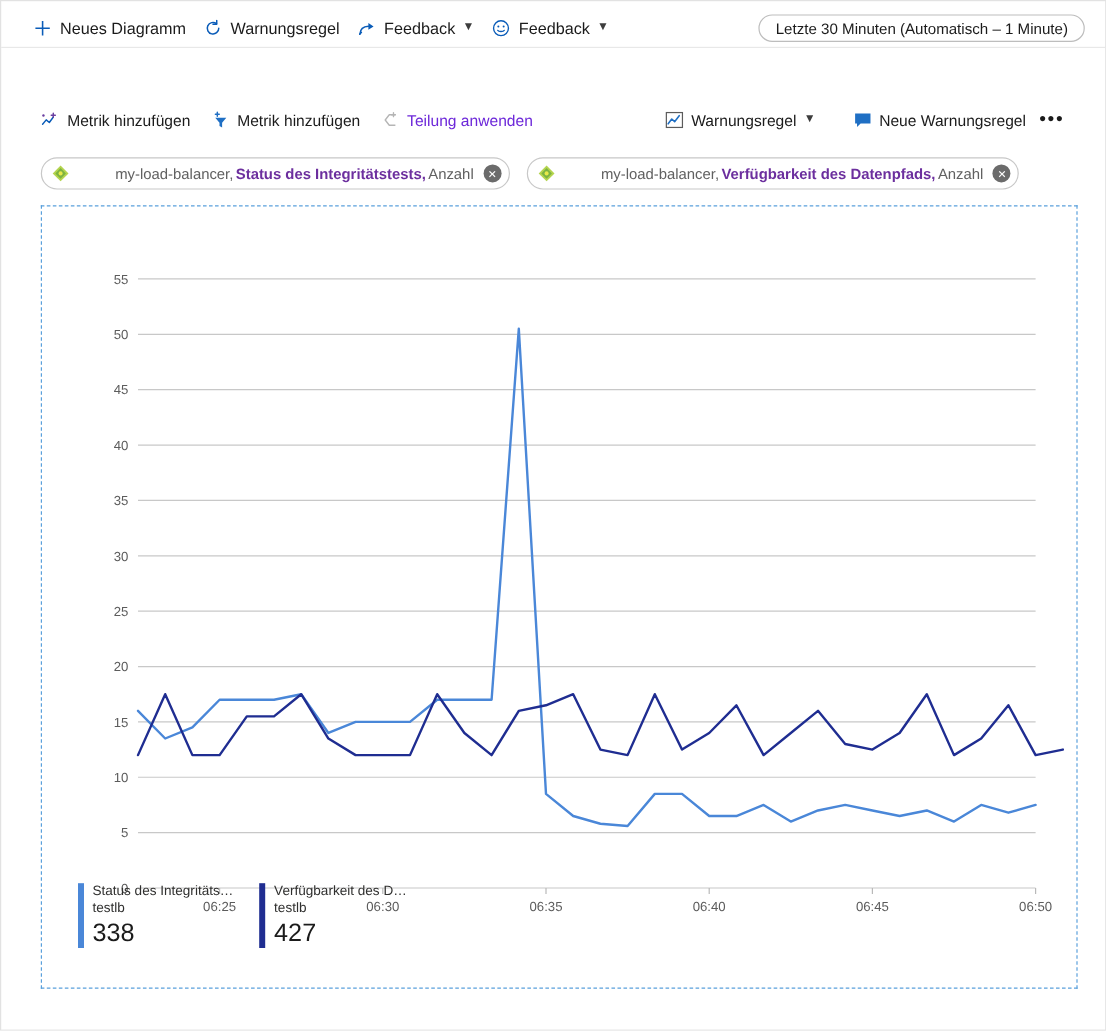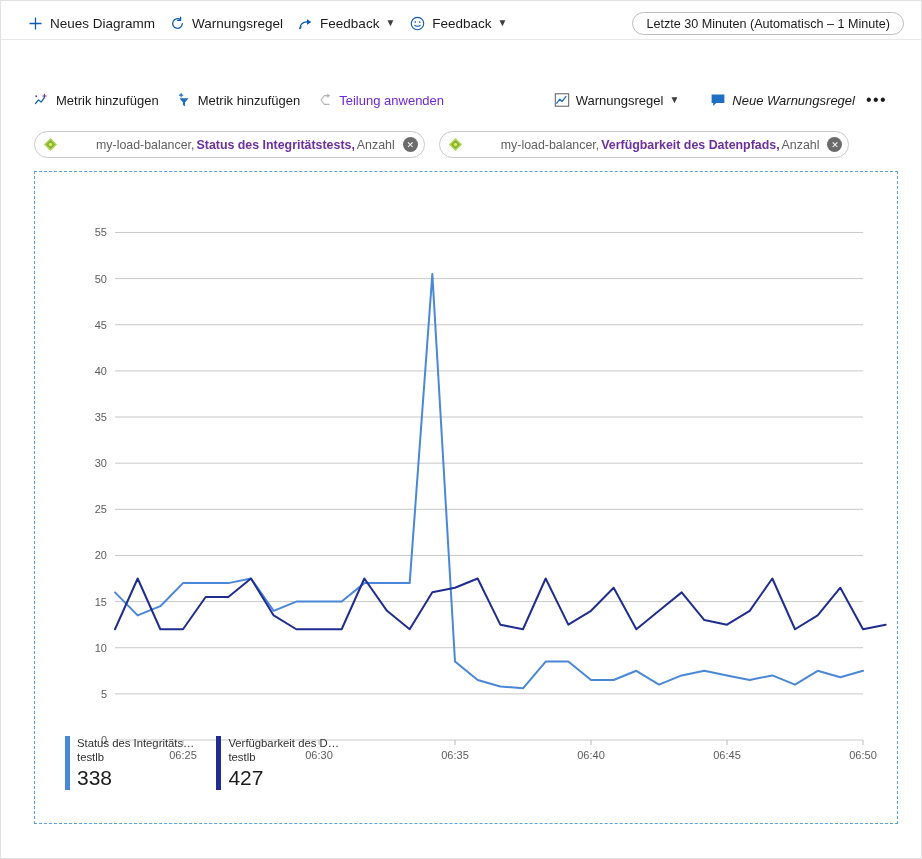--- a/index.html
+++ b/index.html
@@ -259,21 +259,21 @@
       <span class="ico">
         <svg width="16" height="16" viewBox="0 0 16 16">
           <rect x="1.3" y="1.8" width="13.4" height="12.4" stroke="#5b5b5b" stroke-width="1" fill="none"></rect>
           <path d="M2.8 11.2l3-4 2.4 2.2 3.8-5" stroke="#1f6fc4" stroke-width="1.3" fill="none" stroke-linecap="round" stroke-linejoin="round"></path>
         </svg>
       </span>
       <span>Warnungsregel</span>
       <span class="chev">▼</span>
     </div>
 
-    <div class="mitem" style="margin-right:0;margin-left:14px;font-style:italic;">
+    <div class="mitem" style="margin-right:0;margin-left:14px;">
       <span class="ico">
         <svg width="16" height="15" viewBox="0 0 16 15">
           <path d="M1.6 1.6h12.8v8.3H6.2l-3 3v-3H1.6z" fill="#1f6fc4"></path>
         </svg>
       </span>
       <span>Neue Warnungsregel</span>
     </div>
 
     <div class="ellipsis">•••</div>
   </div>

